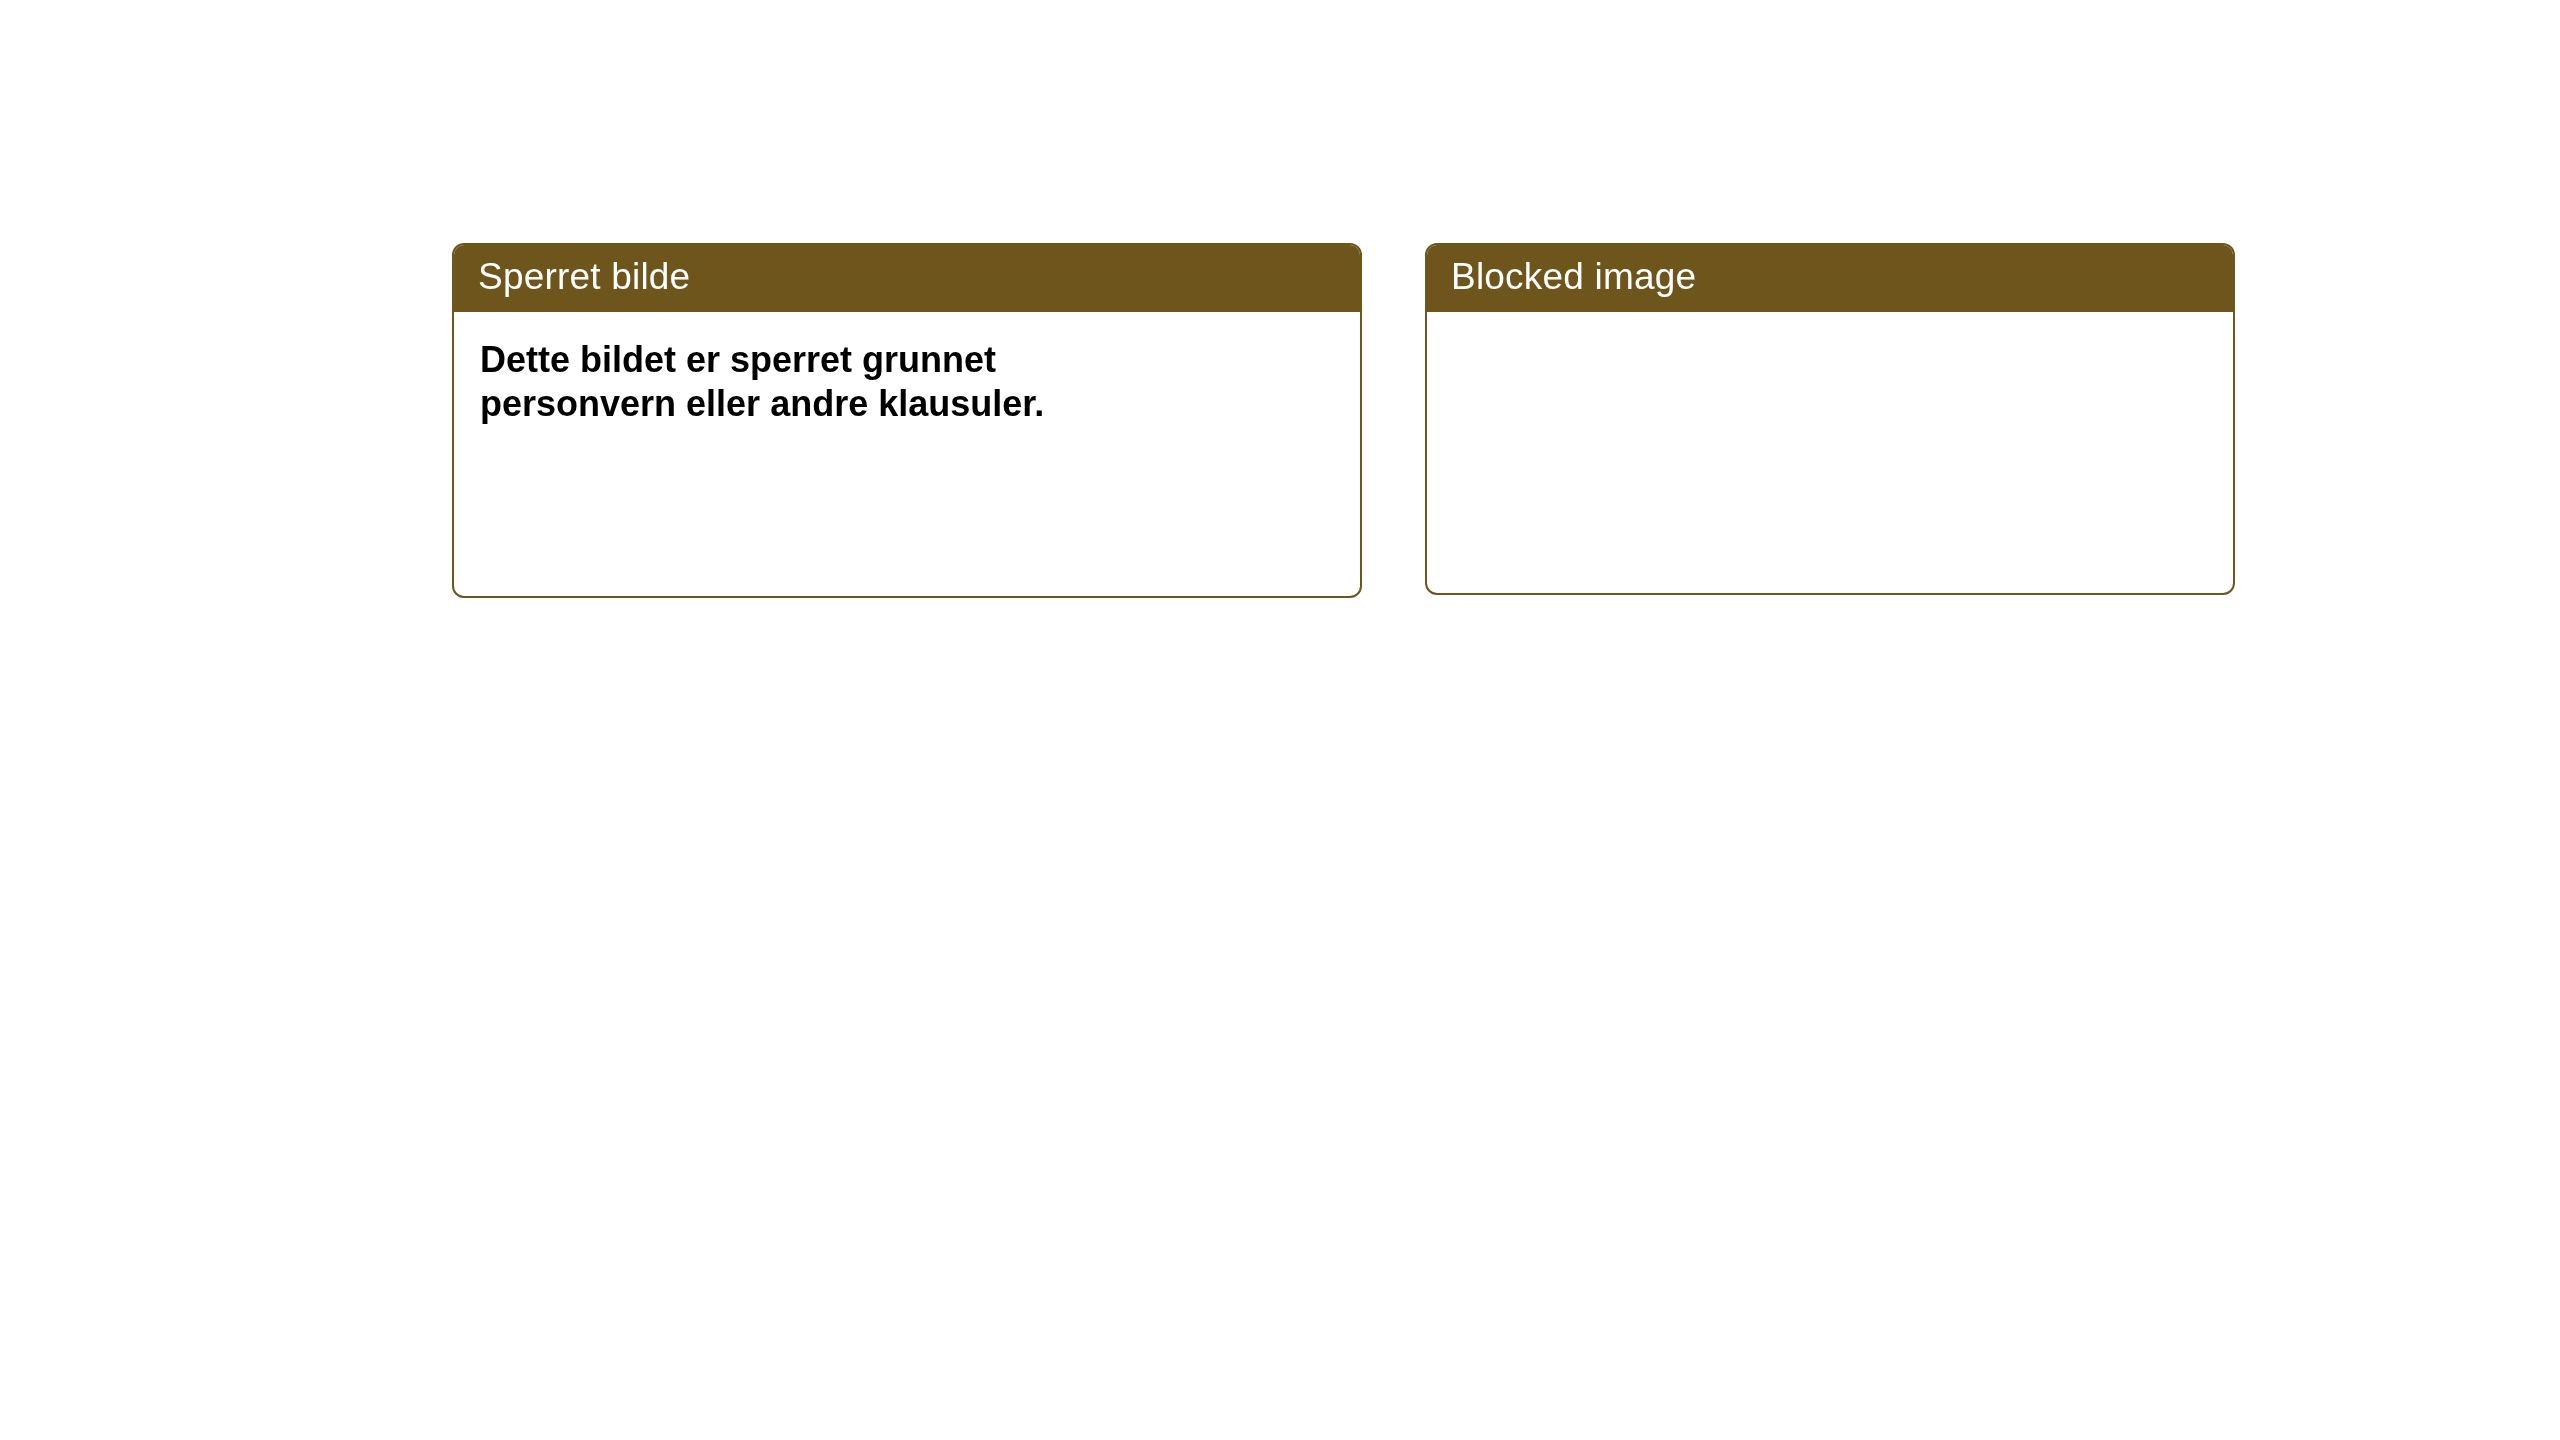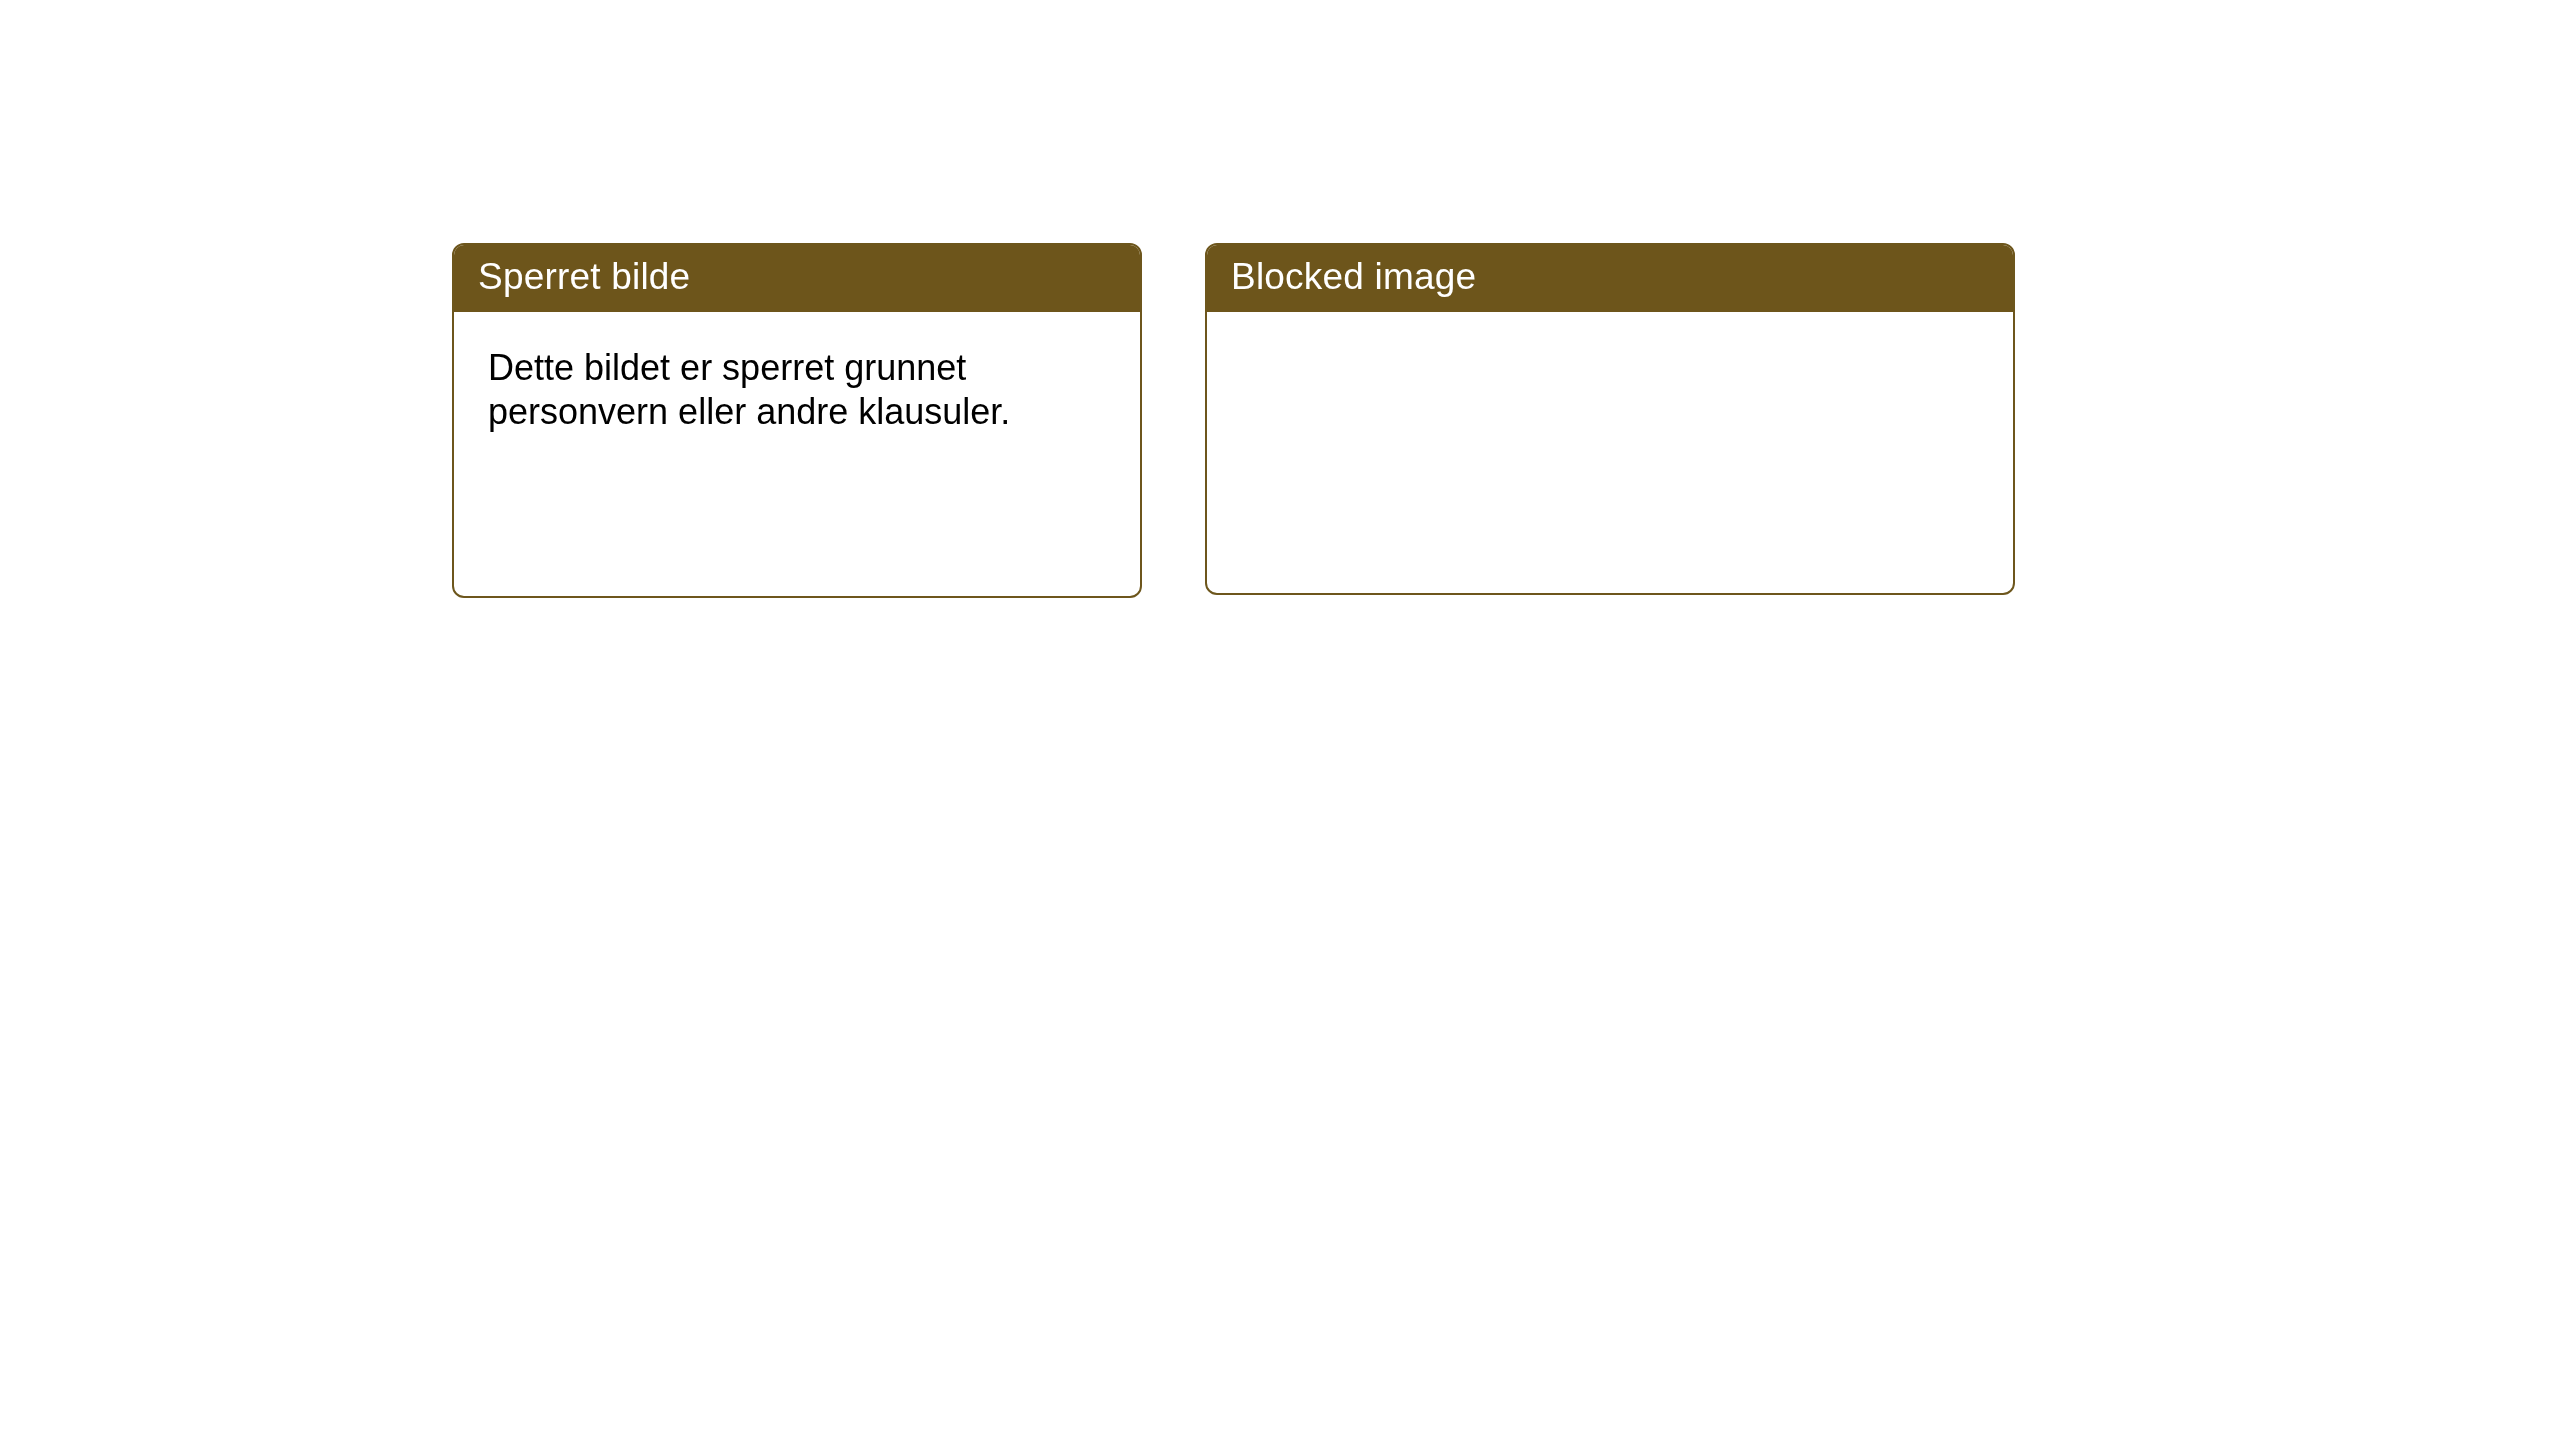--- a/index.html
+++ b/index.html
@@ -25,21 +25,21 @@
   }
   .notice-card {
     background: #ffffff;
     border: 2px solid #6d561c;
     border-radius: 12px;
     box-sizing: border-box;
     overflow: hidden;
     box-shadow: none;
   }
   .notice-card.norwegian {
-    width: 690px;
+    width: 910px;
     height: 355px;
   }
   .notice-card.english {
     width: 810px;
     height: 352px;
   }
   .notice-header {
     background: #6d551b;
     color: #ffffff;
     font-size: 37px;
@@ -50,22 +50,23 @@
     white-space: nowrap;
   }
   .notice-body {
     padding: 26px 26px 0 26px;
     box-sizing: border-box;
     color: #000000;
     font-size: 36px;
     line-height: 1.24;
   }
   .notice-body p {
-    margin: 8px;
+    margin: 0;
     max-width: 700px;
+    font-weight: bold;
   }
 </style>
 </head>
 <body>
 
 <div class="notice-area">
 
   <div class="notice-card norwegian">
     <div class="notice-header">Sperret bilde</div>
     <div class="notice-body">

